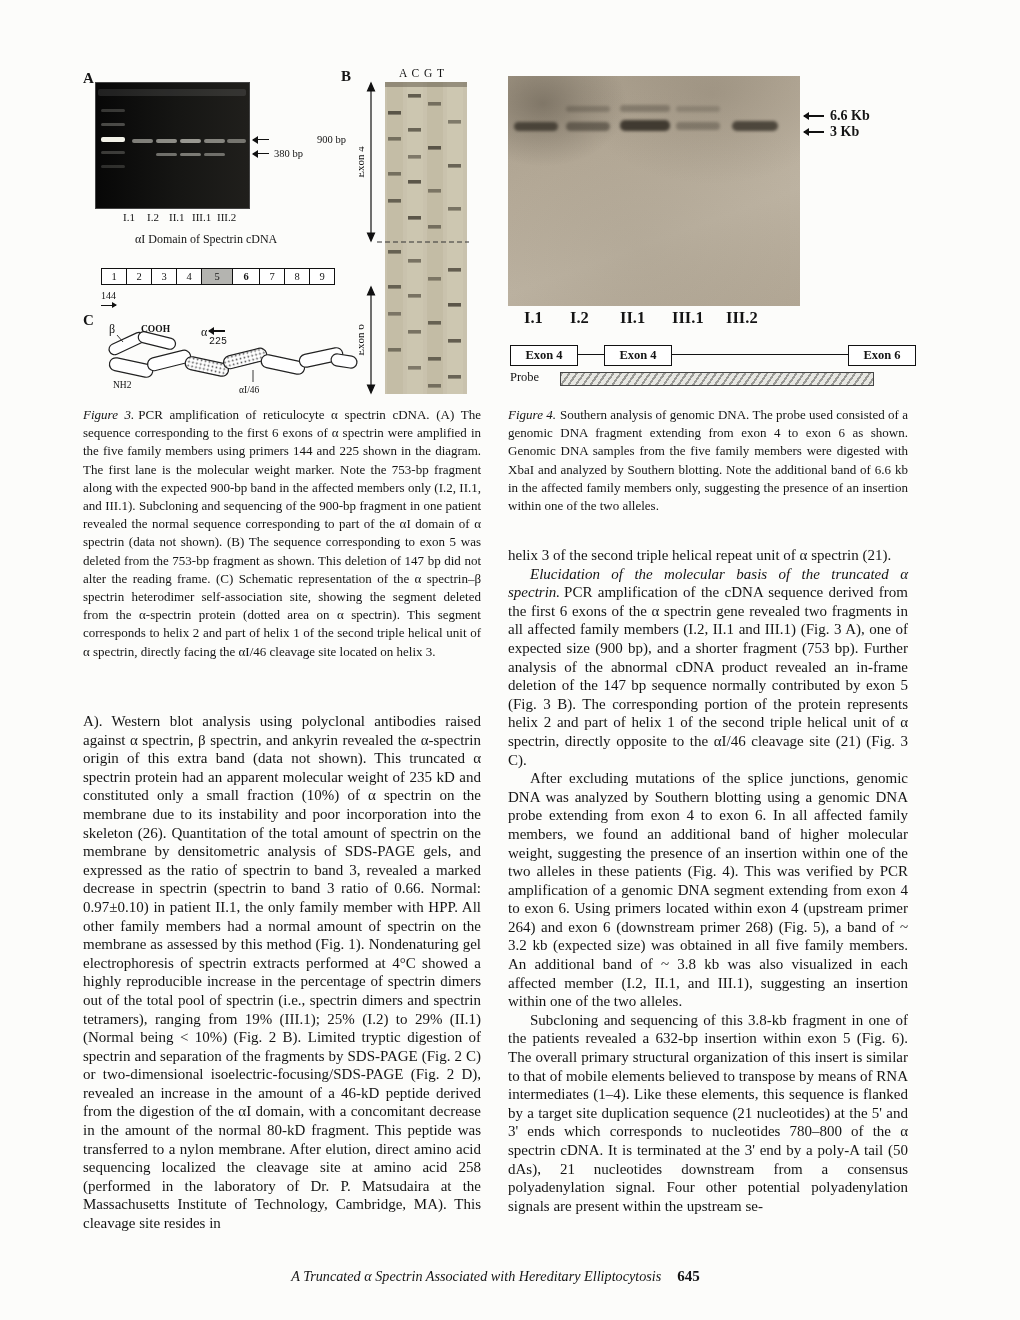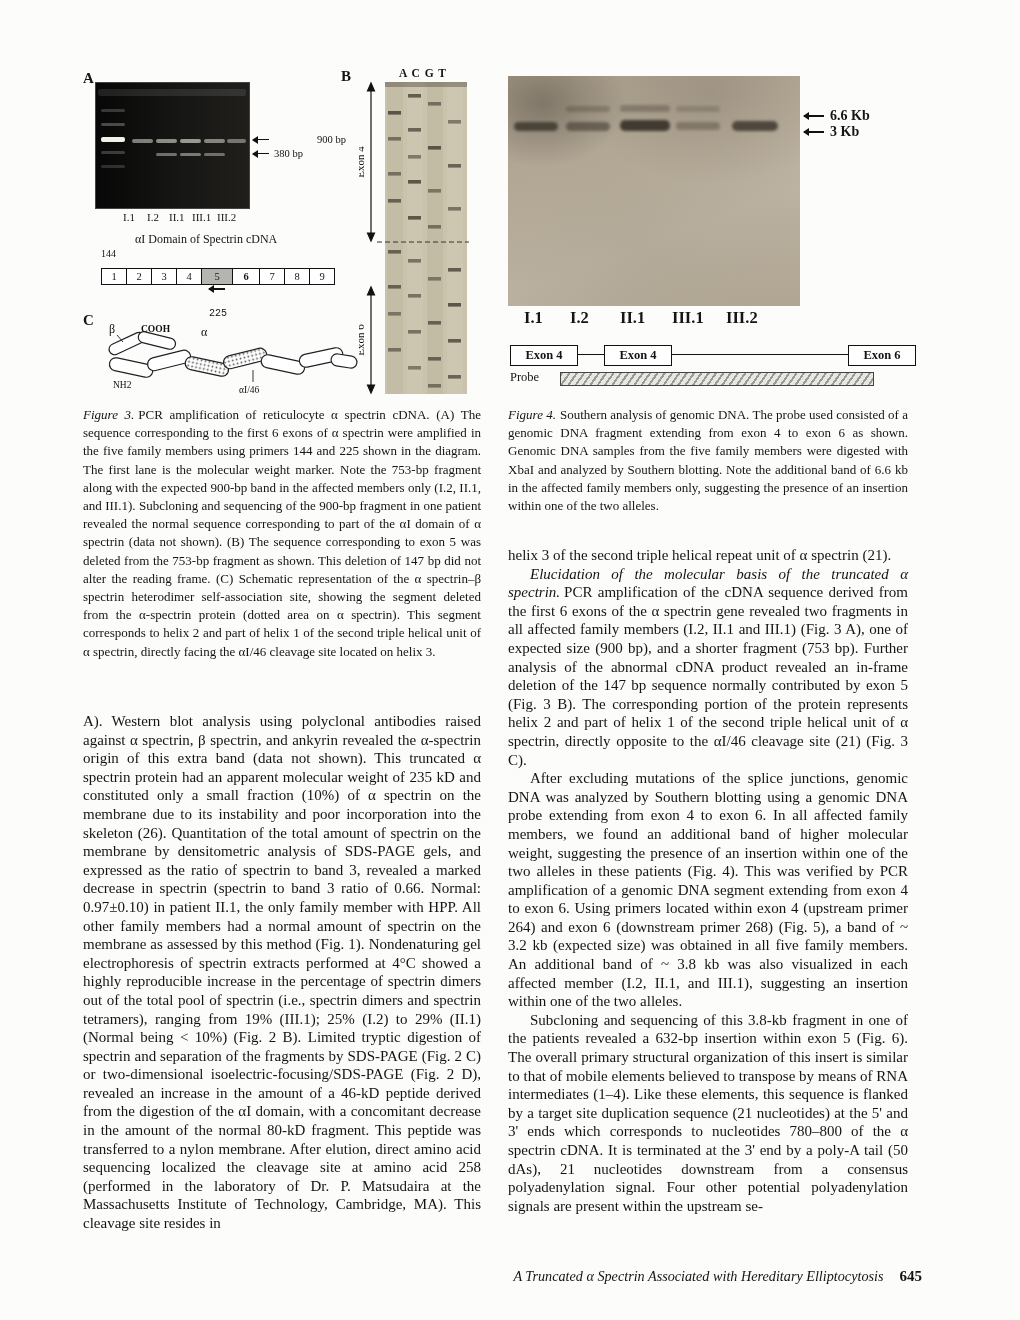--- a/index.html
+++ b/index.html
@@ -10,27 +10,27 @@
   
   .gel-a{background:linear-gradient(90deg,#070707,#161614 55%,#201f1c);border:1px solid #444;}
   .gel-band{position:absolute;background:#efeee4;border-radius:2px;filter:blur(.7px);}
   .size-label{display:flex;align-items:center;gap:5px;font-size:10.5px;}
   .arrow-left-icon{display:inline-block;width:16px;height:1.6px;background:#111;position:relative;}
   .arrow-left-icon::before{content:"";position:absolute;left:-1px;top:-3.2px;border-right:6px solid #111;border-top:4px solid transparent;border-bottom:4px solid transparent;}
   .arrow-right-icon{display:inline-block;width:15px;height:1.4px;background:#111;position:relative;}
   .arrow-right-icon::after{content:"";position:absolute;right:-1px;top:-3px;border-left:5.5px solid #111;border-top:3.8px solid transparent;border-bottom:3.8px solid transparent;}
   .lane-label{position:absolute;font-size:11px;}
   .cdna-title{font-size:12px;}
-  .primer{display:flex;flex-direction:column;gap:18px;font-size:10px;align-items:flex-start;}
+  .primer{display:flex;flex-direction:column;gap:4px;font-size:10px;align-items:flex-start;margin-top:42px;}
   .primer.rev{align-items:flex-start;}
   .exon-row{display:flex;}
   .exon-box{height:15px;border:1px solid #111;margin-left:-1px;display:flex;align-items:center;justify-content:center;font-size:10.5px;background:#fff;}
   .exon-box.first{margin-left:0;}
   .exon-box.shaded{background:#b4b4b0;}
-  .acgt{font-size:11.5px;font-weight:700;letter-spacing:1px;}
+  .acgt{font-size:11.5px;font-weight:400;letter-spacing:1px;}
   svg text{font-family:"Liberation Serif",serif;fill:#111;}
   
   .blot{
     background:
       radial-gradient(120px 90px at 12% 12%, rgba(55,48,38,.38), transparent 70%),
       radial-gradient(180px 120px at 70% 8%, rgba(90,80,66,.22), transparent 75%),
       radial-gradient(260px 200px at 45% 75%, rgba(140,130,112,.20), transparent 80%),
       linear-gradient(160deg,#a89d8b,#b6ab99 35%,#beb4a3 65%,#b2a795);
   }
   .blot-band{position:absolute;background:#2e2921;border-radius:5px;filter:blur(1.6px);}
@@ -248,18 +248,18 @@
 
   <div class="abs bodytext" style="left:508px;top:546px;width:400px;">
     <p>helix 3 of the second triple helical repeat unit of α spectrin (21).</p>
     <p class="indent">
       <span class="lead-italic">Elucidation of the molecular basis of the truncated α spectrin.</span><span>PCR amplification of the cDNA sequence derived from the first 6 exons of the α spectrin gene revealed two fragments in all affected family members (I.2, II.1 and III.1) (Fig. 3 A), one of expected size (900 bp), and a shorter fragment (753 bp). Further analysis of the abnormal cDNA product revealed an in-frame deletion of the 147 bp sequence normally contributed by exon 5 (Fig. 3 B). The corresponding portion of the protein represents helix 2 and part of helix 1 of the second triple helical unit of α spectrin, directly opposite to the αI/46 cleavage site (21) (Fig. 3 C).</span>
     </p>
     <p class="indent">After excluding mutations of the splice junctions, genomic DNA was analyzed by Southern blotting using a genomic DNA probe extending from exon 4 to exon 6. In all affected family members, we found an additional band of higher molecular weight, suggesting the presence of an insertion within one of the two alleles in these patients (Fig. 4). This was verified by PCR amplification of a genomic DNA segment extending from exon 4 to exon 6. Using primers located within exon 4 (upstream primer 264) and exon 6 (downstream primer 268) (Fig. 5), a band of ~ 3.2 kb (expected size) was obtained in all five family members. An additional band of ~ 3.8 kb was also visualized in each affected member (I.2, II.1, and III.1), suggesting an insertion within one of the two alleles.</p>
     <p class="indent">Subcloning and sequencing of this 3.8-kb fragment in one of the patients revealed a 632-bp insertion within exon 5 (Fig. 6). The overall primary structural organization of this insert is similar to that of mobile elements believed to transpose by means of RNA intermediates (1–4). Like these elements, this sequence is flanked by a target site duplication sequence (21 nucleotides) at the 5' and 3' ends which corresponds to nucleotides 780–800 of the α spectrin cDNA. It is terminated at the 3' end by a poly-A tail (50 dAs), 21 nucleotides downstream from a consensus polyadenylation signal. Four other potential polyadenylation signals are present within the upstream se-</p>
   </div>
 
-  <div class="abs footer" style="left:97px;top:1268px;width:825px;">
+  <div class="abs footer" style="left:83px;top:1268px;width:825px;justify-content:center;">
     <span class="footer-title">A Truncated α Spectrin Associated with Hereditary Elliptocytosis</span>
     <span class="footer-page">645</span>
   </div>
 
 </div>
 
 </body></html>

